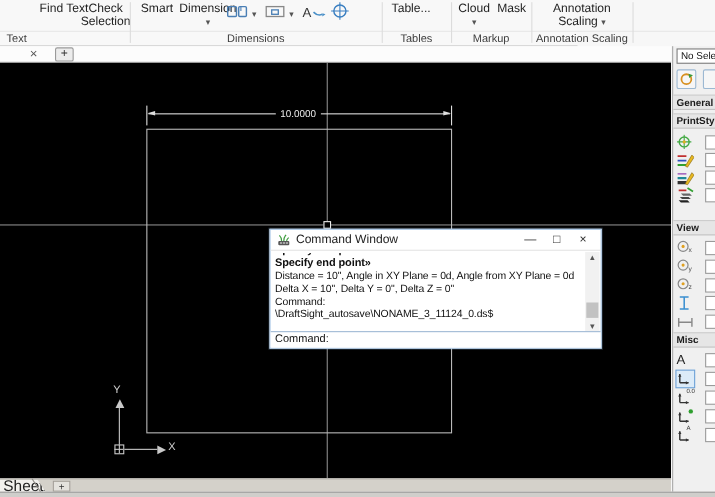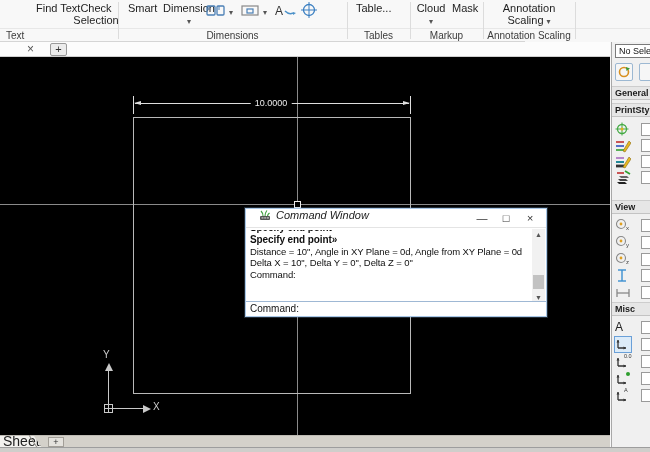--- a/index.html
+++ b/index.html
@@ -41,21 +41,21 @@
   #ucs-vline { position:absolute; left:108px; top:313px; width:1px; height:34px; background:#c9c9c9; }
   #ucs-varrow { position:absolute; left:105px; top:306px; width:0; height:0; border-left:4px solid transparent; border-right:4px solid transparent; border-bottom:8px solid #c9c9c9; }
   #ucs-hline { position:absolute; left:113px; top:351px; width:30px; height:1px; background:#c9c9c9; }
   #ucs-harrow { position:absolute; left:143px; top:348px; width:0; height:0; border-top:4px solid transparent; border-bottom:4px solid transparent; border-left:8px solid #c9c9c9; }
   .axislabel { position:absolute; color:#cdcdcd; font-size:10px; }
   #axis-y { left:103px; top:292px; }
   #axis-x { left:153px; top:344px; }
 
   
   #cmdwin { position:absolute; left:245px; top:208px; width:302px; height:109px; background:#fff; border:1px solid #a9c7e6; box-shadow:0 0 0 1px rgba(130,170,210,.25); }
-  #cmd-title { position:relative; height:19px; display:flex; align-items:flex-start; padding:0 4px 0 13px; border-bottom:1px solid #e4e4e4;font-style:italic; }
+  #cmd-title { position:relative; height:19px; display:flex; align-items:center; padding:0 4px 0 6px; border-bottom:1px solid #e4e4e4; }
   #cmd-title .t { font-size:11px; color:#222; margin-left:5px; flex:1 1 auto; overflow:hidden; white-space:nowrap; }
   .winctl { width:24px; text-align:center; font-size:11px; color:#333; line-height:18px; }
   #cmd-content { position:absolute; left:0; top:20px; width:286px; height:74px; padding:1px 2px 0 4px; overflow:hidden; font-size:9.5px; line-height:11.6px; color:#101010; letter-spacing:-0.1px; white-space:nowrap; }
   .cmdline.b { font-weight:bold; font-size:10px; }
   #cmd-clip { height:4px; overflow:hidden; }
   #cmd-clip div { margin-top:-8px; font-weight:bold; font-size:10px; }
   #cmd-scroll { position:absolute; right:1px; top:20px; width:13px; height:74px; background:#f1f1f1; }
   .scr-arrow { position:absolute; left:0; width:13px; height:11px; text-align:center; font-size:7px; color:#555; line-height:11px; }
   #scr-up { top:0; }
   #scr-down { bottom:0; }
@@ -211,20 +211,21 @@
       <span class="winctl">×</span>
     </div>
     <div id="cmd-content">
       <div id="cmd-clip">
           <div>Specify end point»</div>
         </div>
       <div class="cmdline b">Specify end point»</div>
       <div class="cmdline">Distance = 10", Angle in XY Plane = 0d, Angle from XY Plane = 0d</div>
       <div class="cmdline">Delta X = 10", Delta Y = 0", Delta Z = 0"</div>
       <div class="cmdline">Command:</div>
+      <div class="cmdline">\DraftSight_autosave\NONAME_3_11124_0.ds$</div>
     </div>
     <div id="cmd-scroll">
       <div id="scr-up" class="scr-arrow">▲</div>
       <div id="scr-thumb"></div>
       <div id="scr-down" class="scr-arrow">▼</div>
     </div>
     <div id="cmd-prompt">Command:</div>
   </div>
 
   <div id="sidebar">

